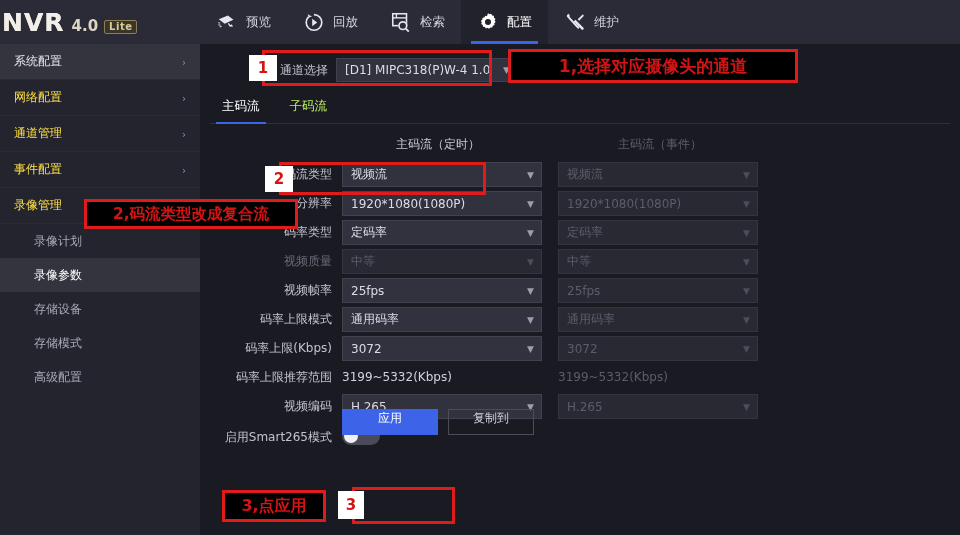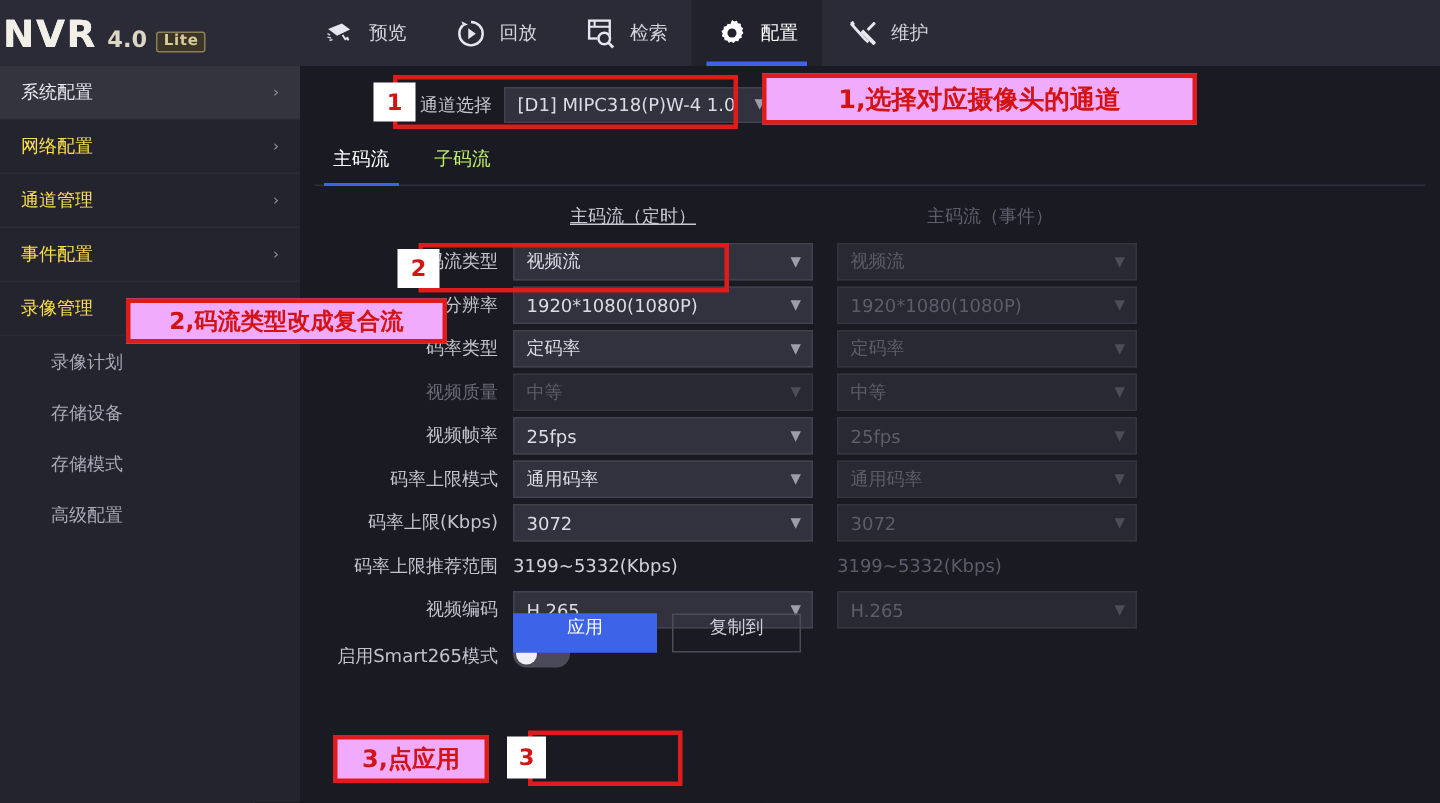--- a/index.html
+++ b/index.html
@@ -89,21 +89,21 @@
     border-bottom: 1px solid #2f2f3b; display: flex; align-items: flex-start; gap: 6px;
   }
   .stab { position: relative; padding: 4px 12px 9px 12px; font-size: 12.5px; color: #bef264; cursor: pointer; }
   .stab.active { color: #ffffff; }
   .stab.active::after {
     content: ""; position: absolute; left: 6px; right: 6px; bottom: 0; height: 2px; background: #3d63e8;
   }
 
   .colheads { position: absolute; left: 0; top: 92px; width: 760px; }
   .colhead { position: absolute; font-size: 12px; }
-  .colhead.h1 { left: 112px; width: 220px; text-align: center; color: #c9c9d6; text-decoration: underline; }
+  .colhead.h1 { left: 128px; width: 220px; text-align: center; color: #c9c9d6; }
   .colhead.h2 { left: 360px; width: 200px; text-align: center; color: #5e5e6d; }
 
   .form { position: absolute; left: 0; top: 118px; width: 760px; }
   .frow { position: relative; height: 27px; margin-bottom: 2px; }
   .flabel {
     position: absolute; left: 10px; width: 122px; text-align: right;
     font-size: 12px; color: #c3c3cf; line-height: 25px;
   }
   .flabel.dim { color: #6a6a79; }
   .fctl-a { position: absolute; left: 142px; width: 200px; }
@@ -128,21 +128,21 @@
   .btnbar { position: absolute; left: 142px; top: 365px; display: flex; align-items: center; gap: 10px; }
   .btn {
     height: 26px; min-width: 86px; display: flex; align-items: flex-start; justify-content: center;
     font-size: 12px; cursor: pointer;
   }
   .btn-primary { background: #3d63e8; color: #ffffff; border: 1px solid #3d63e8; width: 96px; }
   .btn-ghost { background: transparent; color: #cfcfdb; border: 1px solid #4b4b59; width: 86px; }
 
   
   .ann-box {
-    position: absolute; background: #f0abfc; border: 3px solid #e01b1b;
+    position: absolute; background: #000000; border: 3px solid #e01b1b;
     display: flex; align-items: center; justify-content: center;
     color: #d41414; font-weight: bold; white-space: nowrap;
   }
   .ann-text1 { left: 508px; top: 49px; width: 290px; height: 34px; font-size: 17px; }
   .ann-text2 { left: 84px; top: 199px; width: 214px; height: 30px; font-size: 15.5px; }
   .ann-text3 { left: 222px; top: 490px; width: 104px; height: 32px; font-size: 16px; }
 
   .marker {
     position: absolute; background: #ffffff; color: #d41414; font-weight: bold;
     display: flex; align-items: center; justify-content: center; font-size: 15px; z-index: 6;
@@ -250,20 +250,23 @@
       <span class="side-chevron">›</span>
     </div>
     <div class="side-item">
       <span class="si-label">录像管理</span>
       <span class="side-chevron">⌄</span>
     </div>
 
     <div class="sub-item">
       <span class="su-label">录像计划</span>
     </div>
+    <div class="sub-item active">
+      <span class="su-label">录像参数</span>
+    </div>
     <div class="sub-item">
       <span class="su-label">存储设备</span>
     </div>
     <div class="sub-item">
       <span class="su-label">存储模式</span>
     </div>
     <div class="sub-item">
       <span class="su-label">高级配置</span>
     </div>
   </div>

